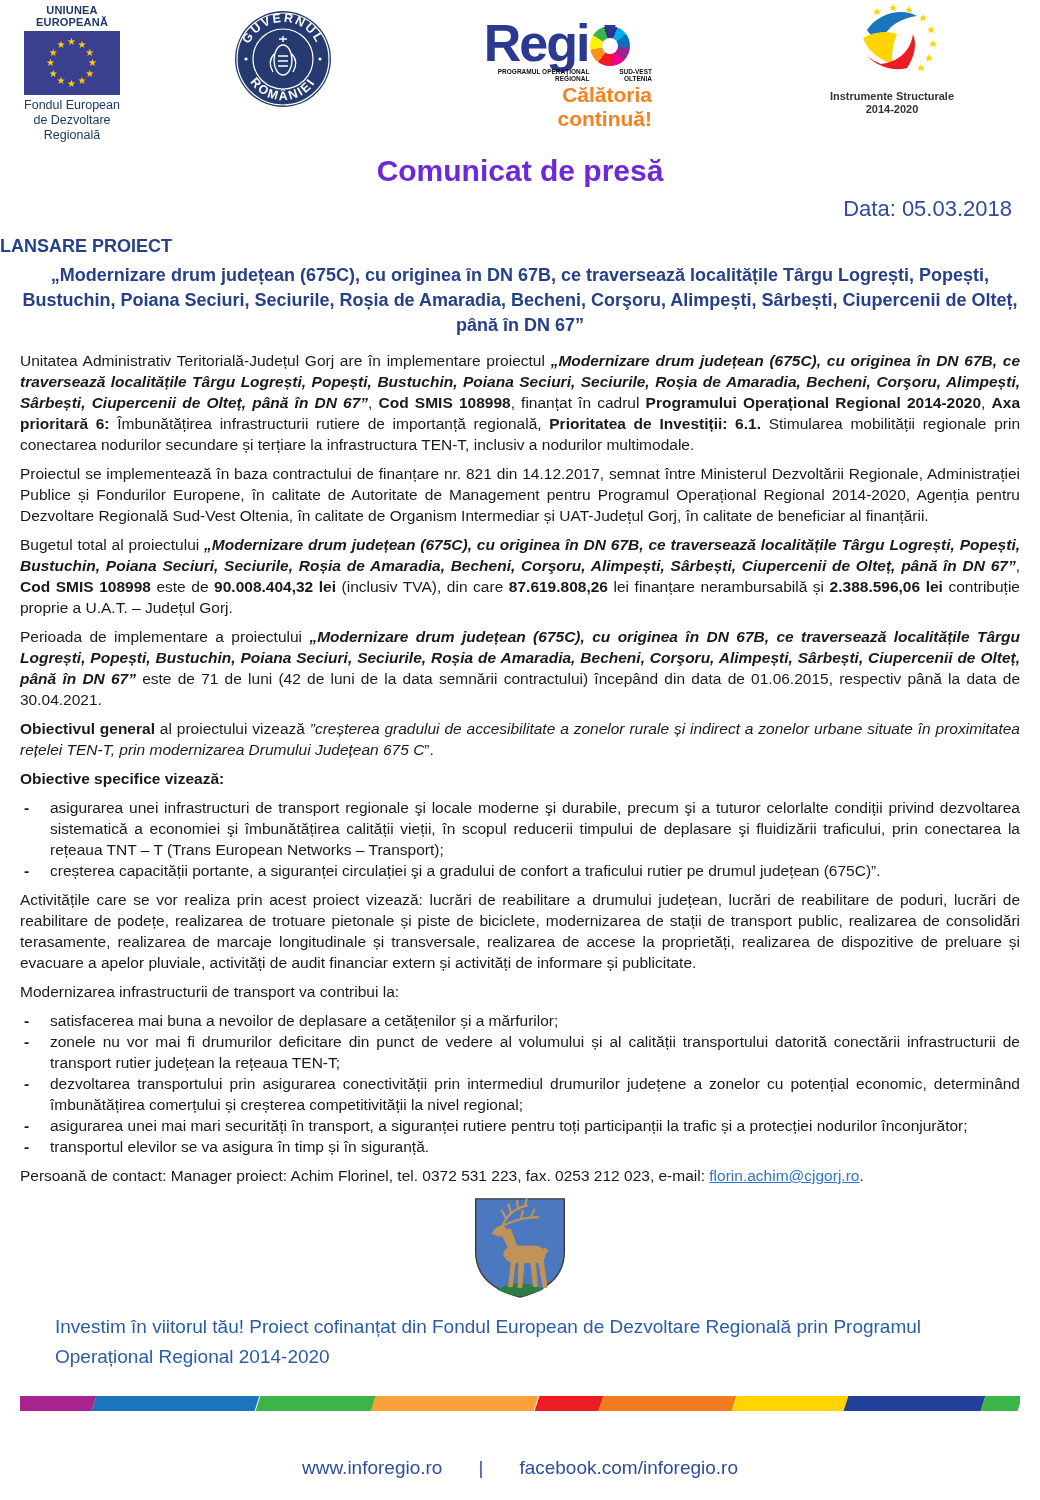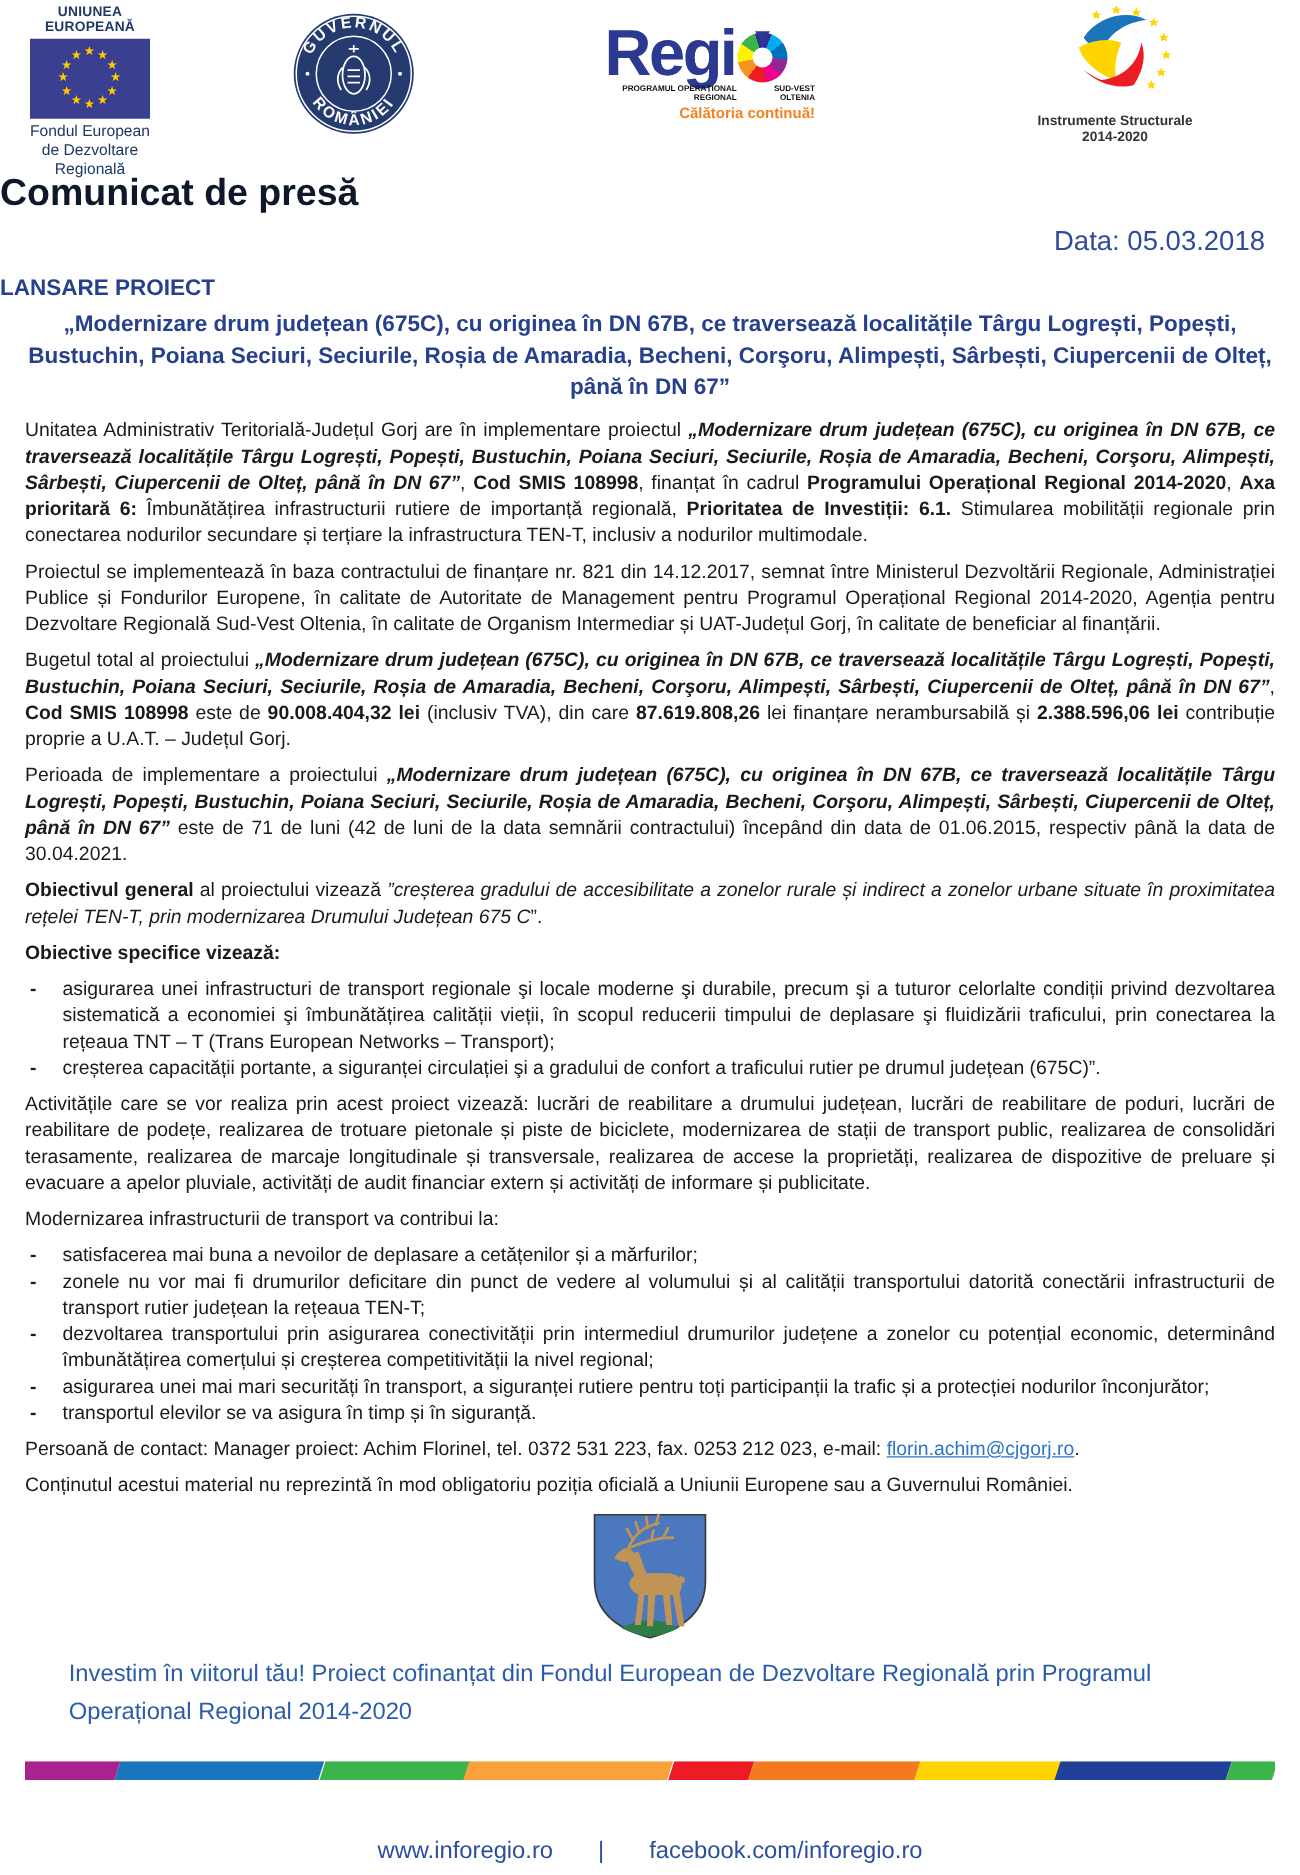--- a/index.html
+++ b/index.html
@@ -20,25 +20,25 @@
   .wheel{position:relative;width:40px;height:40px;border-radius:50%;margin-left:2px;
          background:conic-gradient(#2E3192 0 6%,#00AEEF 6% 15%,#0072BC 15% 26%,#92278F 26% 37%,
          #EC008C 37% 48%,#ED1C24 48% 60%,#F7941E 60% 72%,#FFF200 72% 84%,#39B54A 84% 95%,#2E3192 95% 100%);}
   .wheel::after{content:"";position:absolute;left:12px;top:12px;width:16px;height:16px;
          border-radius:50%;background:#fff;}
   .wheel .notch{position:absolute;left:14px;top:-1px;width:0;height:0;
          border-left:6px solid transparent;border-right:6px solid transparent;
          border-top:9px solid #2B3990;}
   .regio-sub{display:flex;justify-content:space-between;font-size:6.5px;font-weight:bold;
          color:#111;margin-top:2px;}
-  .regio-tag{font-size:12px;font-weight:bold;color:#F58220;margin-top:1px;}
+  .regio-tag{font-size:21px;font-weight:bold;color:#F58220;margin-top:1px;}
   .is-block{position:absolute;left:828px;top:4px;width:128px;text-align:center;}
   .is-text{font-size:11px;font-weight:bold;color:#333;line-height:13px;margin-top:2px;}
   
-  .h-title{color:#0f172a;font-size:30px;font-weight:bold;margin:20px 0 0;}
+  .h-title{text-align:center;color:#6d28d9;font-size:30px;font-weight:bold;margin:36px 0 0;}
   .date-line{text-align:right;padding-right:28px;color:#2E4B9B;font-size:22px;margin-top:8px;}
   .sub1{color:#26408C;font-size:18px;font-weight:bold;margin-top:14px;}
   .sub2{text-align:center;color:#26408C;font-size:18px;font-weight:bold;
         margin:6px 16px 0;line-height:25px;}
   
   .doc-body{padding:12px 20px 0;font-size:15.5px;line-height:21px;text-align:justify;}
   .doc-body p{margin:0 0 8px;}
   .b{font-weight:bold;} .i{font-style:italic;}
   a.link{color:#2E74C9;text-decoration:underline;}
   .list{margin:0 0 8px;}
@@ -184,21 +184,20 @@
         <div class="li">
           <span class="dash">-</span>
           <div class="litext"><span>asigurarea unei mai mari securități în transport, a siguranței rutiere pentru toți participanții la trafic și a protecției nodurilor înconjurător;</span></div>
         </div>
         <div class="li">
           <span class="dash">-</span>
           <div class="litext"><span>transportul elevilor se va asigura în timp și în siguranță.</span></div>
         </div>
       </div>
       <p><span>Persoană de contact: Manager proiect: Achim Florinel, tel. 0372 531 223, fax. 0253 212 023, e-mail: </span><a class="link" href="#">florin.achim@cjgorj.ro</a><span>.</span></p>
-      <p><span>Conținutul acestui material nu reprezintă în mod obligatoriu poziția oficială a Uniunii Europene sau a Guvernului României.</span></p>
     </main>
 
   <div class="coa">
     <svg width="112" height="108" viewBox="0 0 110 112">
       <path d="M9,5 L101,5 L101,60 C101,86 82,100 55,107 C28,100 9,86 9,60 Z" fill="#4C78C0" stroke="#3a3a3a" stroke-width="1.4"></path>
       <path d="M31,99 Q55,86 79,99 Q67,105 55,106 Q43,105 31,99 Z" fill="#2F7D46"></path>
       <g fill="#BF9456" stroke="#BF9456">
         <path d="M38,62 Q40,55 48,54 L72,54 Q81,56 81,63 Q81,70 73,71 L48,71 Q40,70 38,62 Z"></path>
         <path d="M44,58 L35,40 L45,36 L52,55 Z"></path>
         <path d="M35,33 Q29,35 26,41 L34,44 Q39,42 41,38 Q40,33 35,33 Z"></path>

